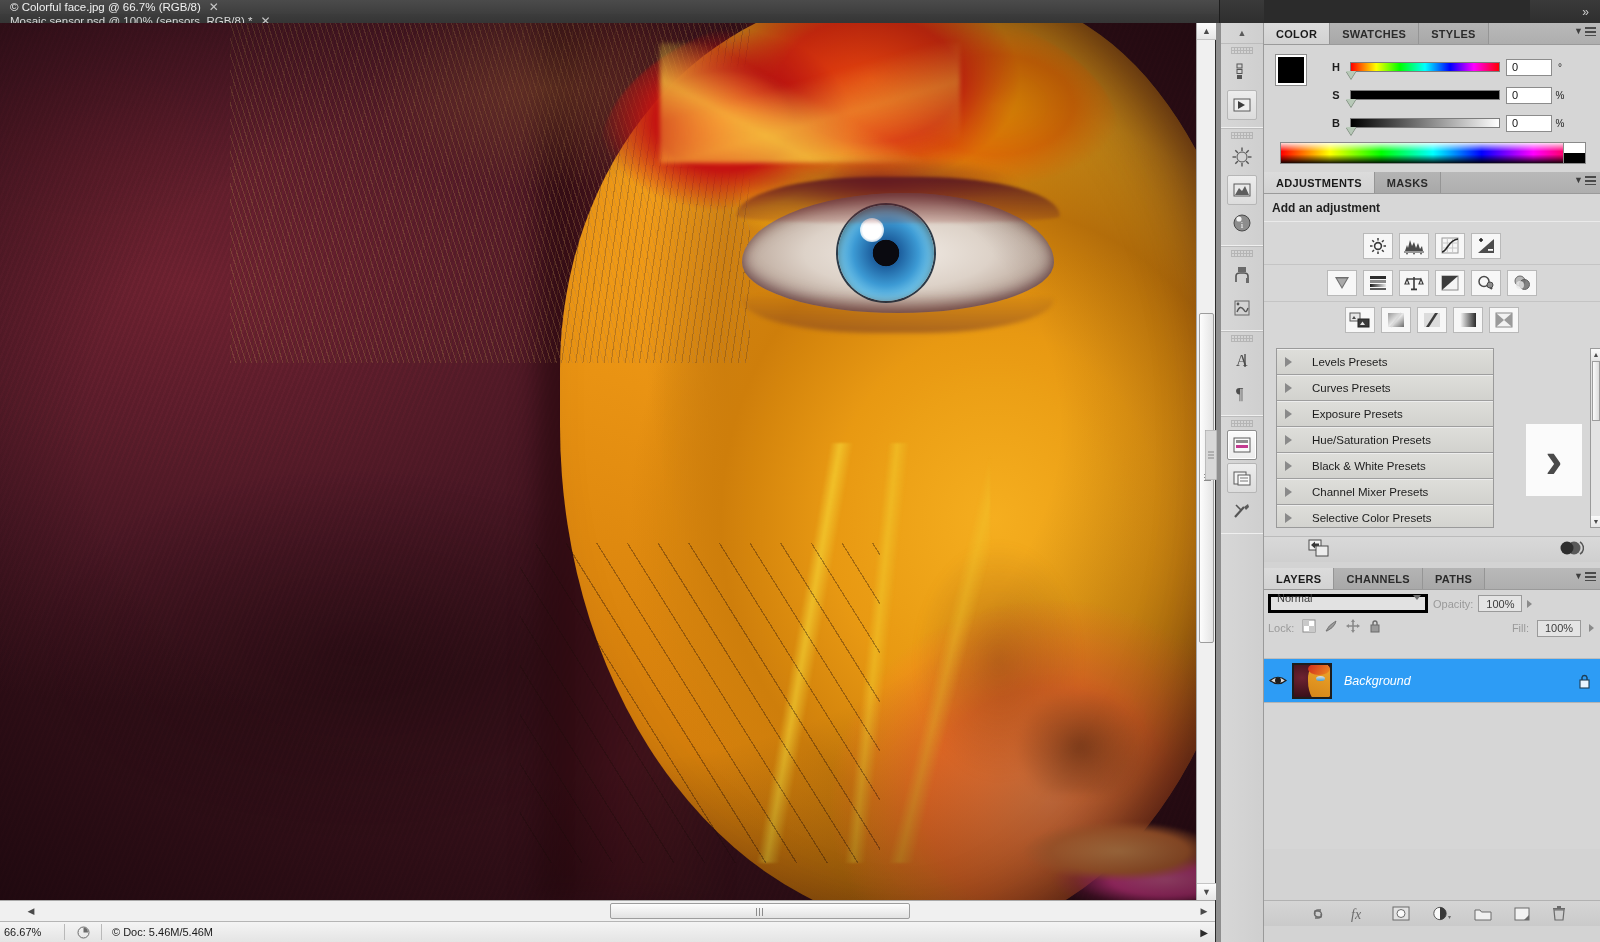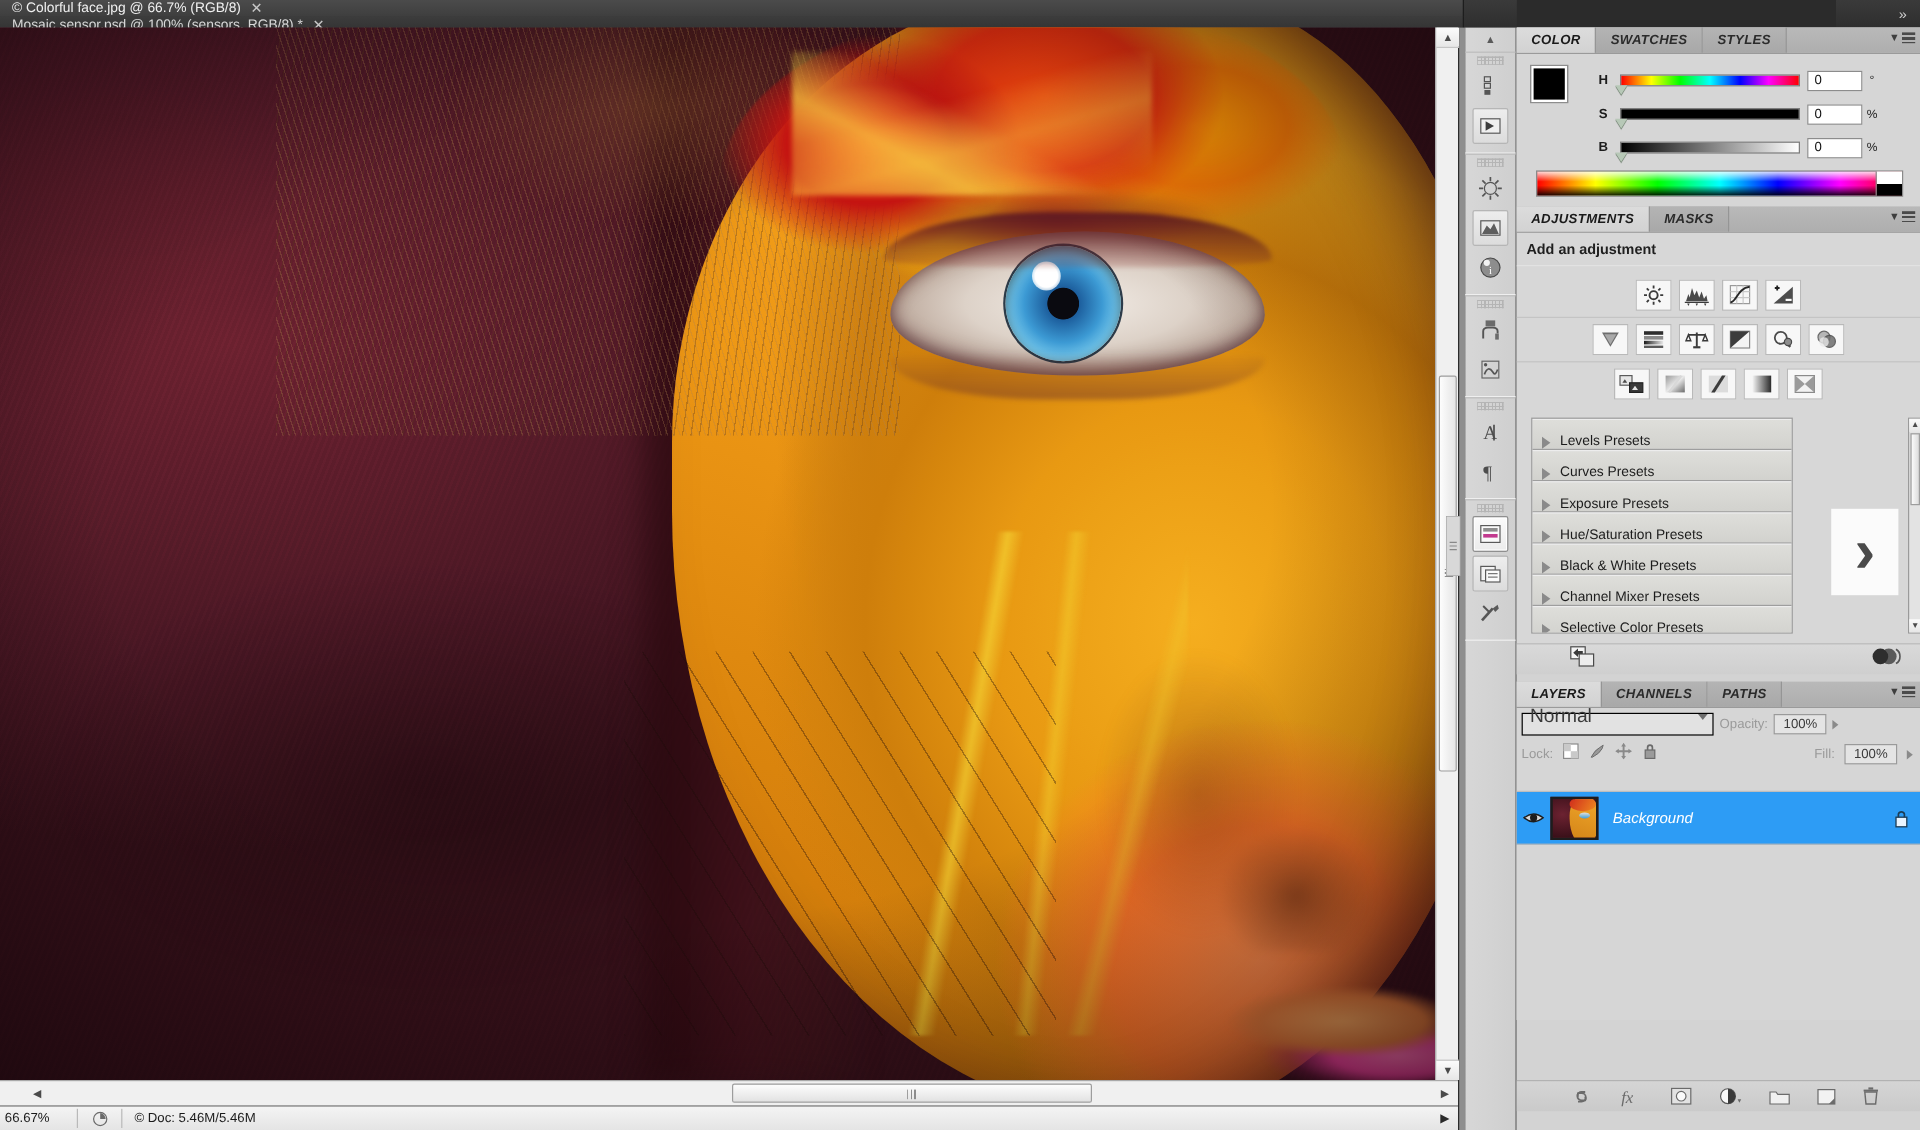--- a/index.html
+++ b/index.html
@@ -179,21 +179,21 @@
 
   
   .panels{ position:absolute; left:1264px; top:23px; width:336px; height:919px;
     background:#d3d3d3; }
 
   .panel{ background:#d7d7d7; }
   .tabrow{ display:flex; align-items:stretch; height:22px;
     background:linear-gradient(#b9b9b9,#aeaeae); border-bottom:1px solid #9a9a9a; position:relative;}
   .ptab{ display:flex; align-items:center; padding:0 12px; font-size:11px; font-weight:bold;
     color:#2b2b2b; letter-spacing:.3px; background:linear-gradient(#b4b4b4,#a8a8a8);
-    border-right:1px solid #959595;font-style:italic; }
+    border-right:1px solid #959595; }
   .ptab.active{ background:linear-gradient(#dcdcdc,#d2d2d2); color:#1a1a1a; }
   .tabrow .filler{ flex:1; }
   .pmenu{ position:absolute; right:4px; top:3px; display:flex; align-items:center;
     gap:2px; color:#3e3e3e; font-size:9px; }
   .pmenu .lines{ width:11px; height:9px;
     background:repeating-linear-gradient(180deg,#4a4a4a 0 2px,transparent 2px 4px); }
 
   
   .colorbody{ padding:8px 10px 6px 8px; background:#d6d6d6; }
   .crow{ display:flex; align-items:flex-start; }
@@ -229,44 +229,44 @@
   .adjsep{ height:1px; background:#bdbdbd; border-bottom:1px solid #eaeaea; }
   .adjgrid{ padding:6px 0 4px; }
   .adjrow{ display:flex; justify-content:center; gap:6px; padding:5px 0; }
   .adjrow.r2,.adjrow.r3{ border-top:1px solid #c4c4c4; }
   .adjbtn{ width:30px; height:26px; background:#f7f7f7; border:1px solid #b9b9b9;
     display:flex; align-items:center; justify-content:center; }
   .adjbtn svg{ display:block; }
 
   .presets{ margin:6px 10px 0 12px; position:relative; }
   .plist{ border:1px solid #9a9a9a; background:#d9d9d9; width:218px; height:180px; overflow:hidden;}
-  .prow{ height:26px; display:flex; align-items:flex-end; gap:8px; padding-left:8px;
+  .prow{ height:26px; display:flex; align-items:center; gap:20px; padding-left:8px;
     font-size:11.5px; color:#1c1c1c;
     background:linear-gradient(#dededa,#d2d2ce); border-bottom:1px solid #9e9e9e;
     border-top:1px solid #ededed; }
   .pcar{ width:0; height:0; border-top:5px solid transparent; border-bottom:5px solid transparent;
     border-left:7px solid #8a8a8a; }
   .plist-sb{ position:absolute; right:-12px; top:0; width:12px; height:180px;
     background:#e3e3e3; border:1px solid #9a9a9a; }
   .plist-sb .a{ height:11px; display:flex; align-items:center; justify-content:center;
     font-size:7px; color:#4b4b4b; background:linear-gradient(#fafafa,#e6e6e6);}
   .plist-sb .a.b{ position:absolute; bottom:0; width:100%; }
   .plist-sb .t{ position:absolute; left:1px; top:12px; width:8px; height:60px;
     background:linear-gradient(90deg,#fbfbfb,#dcdcdc); border:1px solid #9d9d9d;}
 
   .adjfoot{ margin-top:8px; height:26px; border-top:1px solid #bbb;
     background:linear-gradient(#d9d9d9,#cfcfcf); display:flex; align-items:center;
     justify-content:space-between; padding:0 16px 0 44px; }
 
   
   .layerbody{ background:#d6d6d6; }
   .lrow1{ display:flex; align-items:center; padding:4px 6px 3px 4px; gap:5px; }
-  .blendsel{ width:160px; height:19px; background:#e2e2e2; border:1px solid #000000;
+  .blendsel{ width:160px; height:19px; background:#e2e2e2; border:3px solid #000000;
     display:flex; align-items:center; justify-content:space-between; padding:0 4px 12px 6px;
-    font-size:16px; color:#3a3a3a; }
+    font-size:11px; color:#3a3a3a; }
   .blendsel .cv{ width:0;height:0;border-left:4px solid transparent;border-right:4px solid transparent;
     border-top:5px solid #6e6e6e; }
   .lbl{ font-size:11px; color:#9a9a9a; }
   .pctbox{ width:44px; height:17px; background:#e4e4e4; border:1px solid #9a9a9a;
     font-size:11px; color:#3c3c3c; display:flex; align-items:center; justify-content:center; }
   .tri{ width:0;height:0;border-top:4px solid transparent;border-bottom:4px solid transparent;
     border-left:5px solid #8a8a8a; }
   .lrow2{ display:flex; align-items:center; padding:3px 6px 21px 4px; gap:8px;
     border-bottom:1px solid #bdbdbd; }
   .lockicons{ display:flex; align-items:center; gap:8px; flex:1; }

